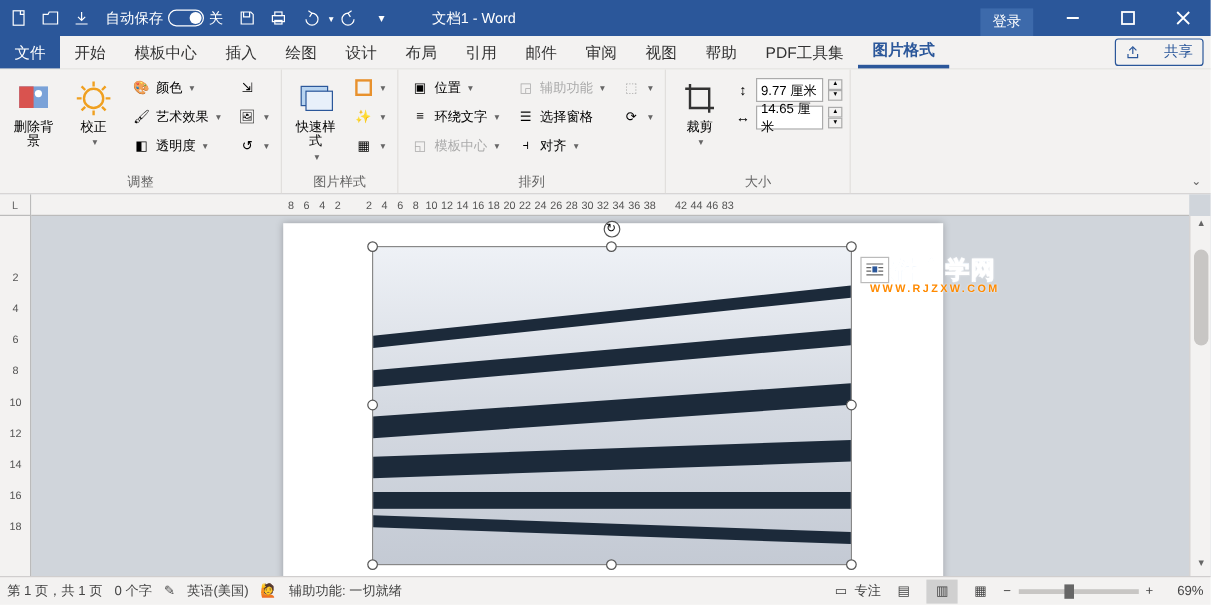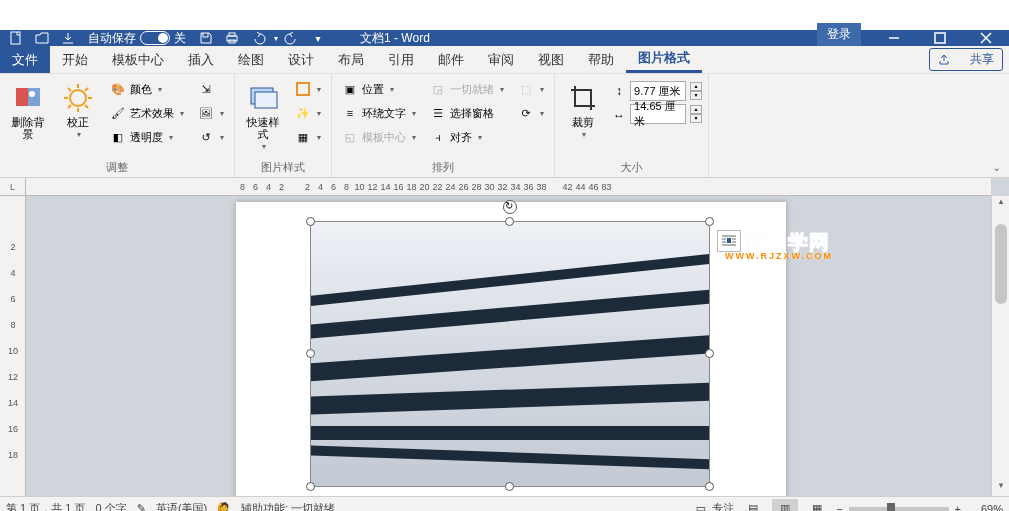--- a/index.html
+++ b/index.html
@@ -1,27 +1,27 @@
 <!DOCTYPE html>
 <html><head>
 <meta charset="utf-8">
 <style>
 * { margin: 0; padding: 0; box-sizing: border-box; font-family: "Microsoft YaHei", "Segoe UI", sans-serif; }
 body { width: 1009px; height: 511px; overflow: hidden; background: #fff; font-size: 12px; }
 
 
-.title-bar { height: 16px; background: #2b579a; display: flex; align-items: center; color: #fff; margin-top: 30px; }
+.title-bar { height: 30px; background: #2b579a; display: flex; align-items: center; color: #fff; }
 .title-bar .qat { display: flex; align-items: center; gap: 2px; padding-left: 4px; }
 .qat-btn { width: 24px; height: 24px; display: flex; align-items: center; justify-content: center; cursor: pointer; }
 .autosave { display: flex; align-items: center; gap: 4px; padding: 0 6px; font-size: 12px; }
 .toggle { width: 30px; height: 14px; border: 1px solid #fff; border-radius: 8px; position: relative; }
 .toggle::after { content: ""; position: absolute; right: 1px; top: 1px; width: 10px; height: 10px; background: #fff; border-radius: 50%; }
 .doc-title { margin-left: 30px; font-size: 12px; }
 .search-box { margin-left: 30px; width: 310px; height: 24px; background: #466ca4; display: flex; align-items: center; padding: 0 8px; gap: 6px; font-size: 12px; color: #cfd9ea; }
-.win-controls { margin-left: auto; display: flex; align-items: flex-start; padding-left: 12px; }
+.win-controls { margin-left: auto; display: flex; align-items: flex-end; padding-left: 12px; }
 .login-btn { background: #3d6aab; padding: 3px 10px; margin-right: 10px; font-size: 12px; }
 .win-btn { width: 46px; height: 30px; display: flex; align-items: center; justify-content: center; }
 
 
 .menu-bar { height: 28px; background: #f3f2f1; display: flex; align-items: stretch; border-bottom: 1px solid #e1dfdd; }
 .menu-tab { padding: 0 12px; display: flex; align-items: center; font-size: 13px; color: #333; cursor: pointer; }
 .menu-tab.file { background: #2b579a; color: #fff; }
 .menu-tab.active { color: #2b579a; border-bottom: 3px solid #2b579a; font-weight: 600; }
 .share-btn { margin-left: auto; margin-right: 6px; display: flex; align-items: center; gap: 20px; padding: 2px 8px; border: 1px solid #2b579a; color: #2b579a; font-size: 12px; border-radius: 3px; align-self: center; }
 
@@ -156,20 +156,21 @@
   <div class="menu-tab">模板中心</div>
   <div class="menu-tab">插入</div>
   <div class="menu-tab">绘图</div>
   <div class="menu-tab">设计</div>
   <div class="menu-tab">布局</div>
   <div class="menu-tab">引用</div>
   <div class="menu-tab">邮件</div>
   <div class="menu-tab">审阅</div>
   <div class="menu-tab">视图</div>
   <div class="menu-tab">帮助</div>
+  <div class="menu-tab">PDF工具集</div>
   <div class="menu-tab active">图片格式</div>
   <div class="share-btn">
     <svg width="12" height="12">
         <path d="M6 2v5M3 4l3-3 3 3M2 7v3h8V7" fill="none" stroke="#2b579a"></path>
       </svg>
     <span>共享</span>
   </div>
 </div>
 
 <div class="ribbon">
@@ -282,21 +283,21 @@
           </div>
         <div class="small-btn" style="color:#aaa">
             <span class="small-icon">◱</span>
             <span>模板中心</span>
             <span class="dd">▾</span>
           </div>
       </div>
       <div class="small-btn-col">
         <div class="small-btn" style="color:#aaa">
             <span class="small-icon">◲</span>
-            <span>一切就绪</span>
+            <span>辅助功能</span>
             <span class="dd">▾</span>
           </div>
         <div class="small-btn">
             <span class="small-icon">☰</span>
             <span>选择窗格</span>
           </div>
         <div class="small-btn">
             <span class="small-icon">⫞</span>
             <span>对齐</span>
             <span class="dd">▾</span>

